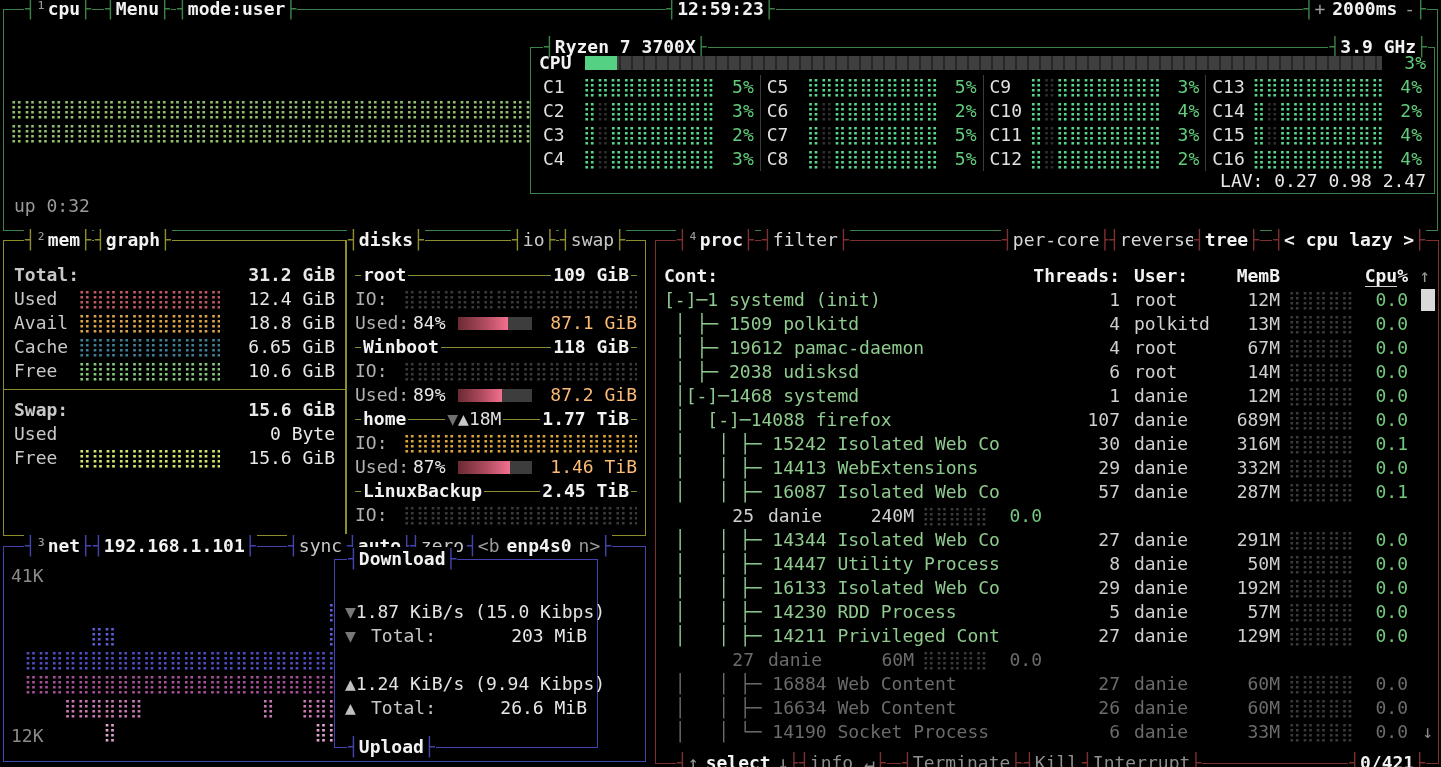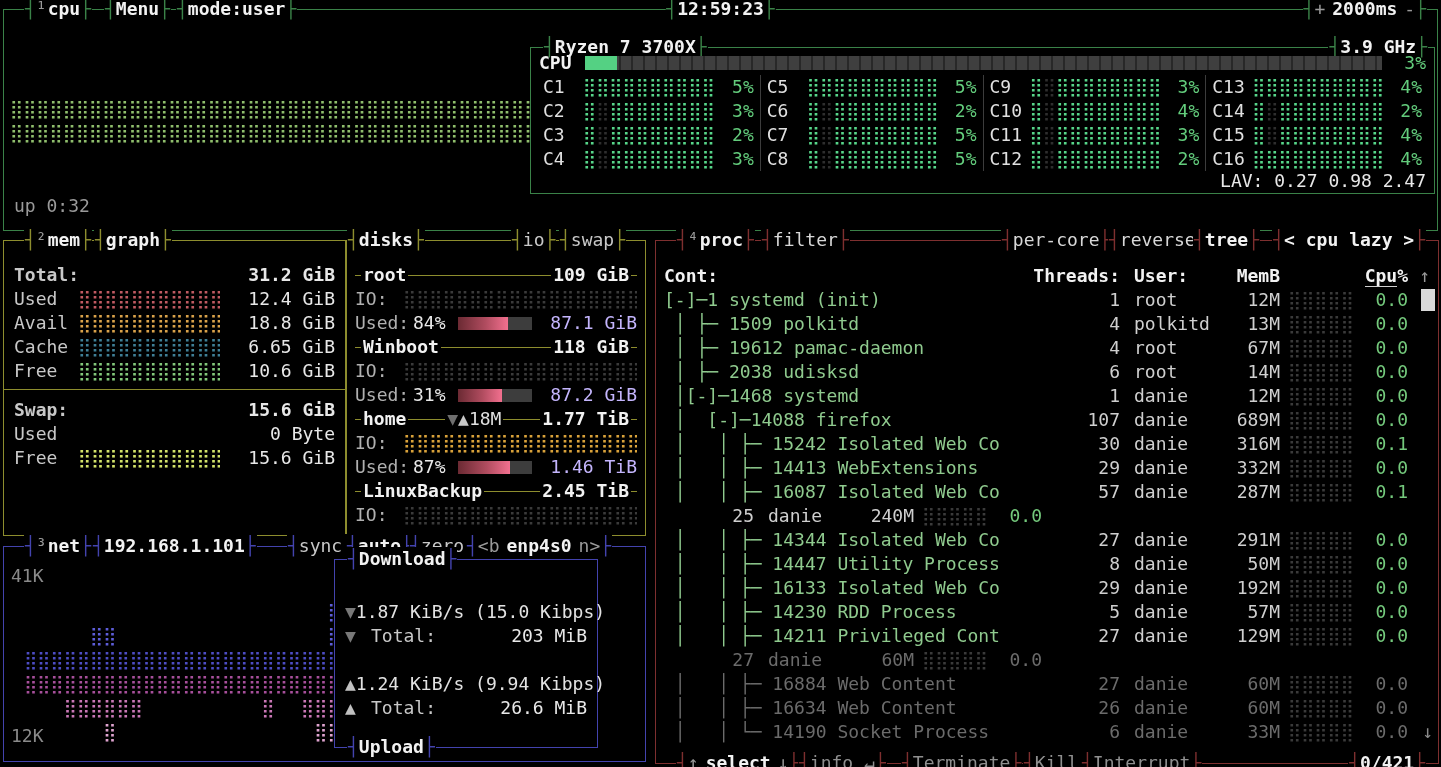--- a/index.html
+++ b/index.html
@@ -69,21 +69,21 @@
   .dline.f{flex:1}.dline.s{width:6px}
   .dmid{color:#e0e0e0;padding:0 2px}
   .darr-d{color:#6f6f6f}.darr-u{color:#c8c8c8}
   .drow{display:flex;height:24px;align-items:center}
   .dio-label{width:48px;color:#b0b0b0}
   .dio-meter{flex:1;overflow:hidden}
   .dused-label{width:58px;color:#b0b0b0}
   .dused-pct{width:40px;color:#e8e8e8}
   .dbar{width:74px;height:13px;background:#3d3d3d;position:relative;margin:0 5px}
   .dbar-fill{position:absolute;left:0;top:0;bottom:0;background:linear-gradient(90deg,#6b2a33,#b04c5f 55%,#f2708f)}
-  .dused-val{flex:1;text-align:right;color:#c4b5fd}
+  .dused-val{flex:1;text-align:right;color:#fdba74}
 
   
   .net-scale{position:absolute;left:7px;color:#8a8a8a}
   #net-graph{position:absolute;left:7px;top:53px}
   #dl-content{padding-top:40px}
   .nrow{display:flex;height:24px;align-items:center;padding:0 10px}
   .narrow{width:26px}
   .nspeed{color:#e2e2e2;white-space:pre}
   .nlabel{color:#c8c8c8}
   .nval{flex:1;text-align:right;color:#e8e8e8}
@@ -328,21 +328,21 @@
         <span class="dline f"></span>
         <span class="dsize">118 GiB</span>
         <span class="dline s"></span>
       </div>
       <div class="drow">
         <span class="dio-label">IO:</span>
         <span class="dio-meter braille" style="color: rgb(58, 58, 58);">⣿⣿⣿⣿⣿⣿⣿⣿⣿⣿⣿⣿⣿⣿⣿⣿⣿⣿⣿⣿⣿⣿⣿⣿⣿⣿</span>
       </div>
       <div class="drow">
         <span class="dused-label">Used:</span>
-        <span class="dused-pct">31%</span>
+        <span class="dused-pct">89%</span>
         <div class="dbar">
           <div class="dbar-fill" style="width: 59%;"></div>
         </div>
         <span class="dused-val">87.2 GiB</span>
       </div>
       <div class="dtitle">
         <span class="dline s"></span>
         <span class="dname">home</span>
         <span class="dline f"></span>
         <span class="dmid"><span class="darr-d">▼</span><span class="darr-u">▲</span><span>18M</span></span>

